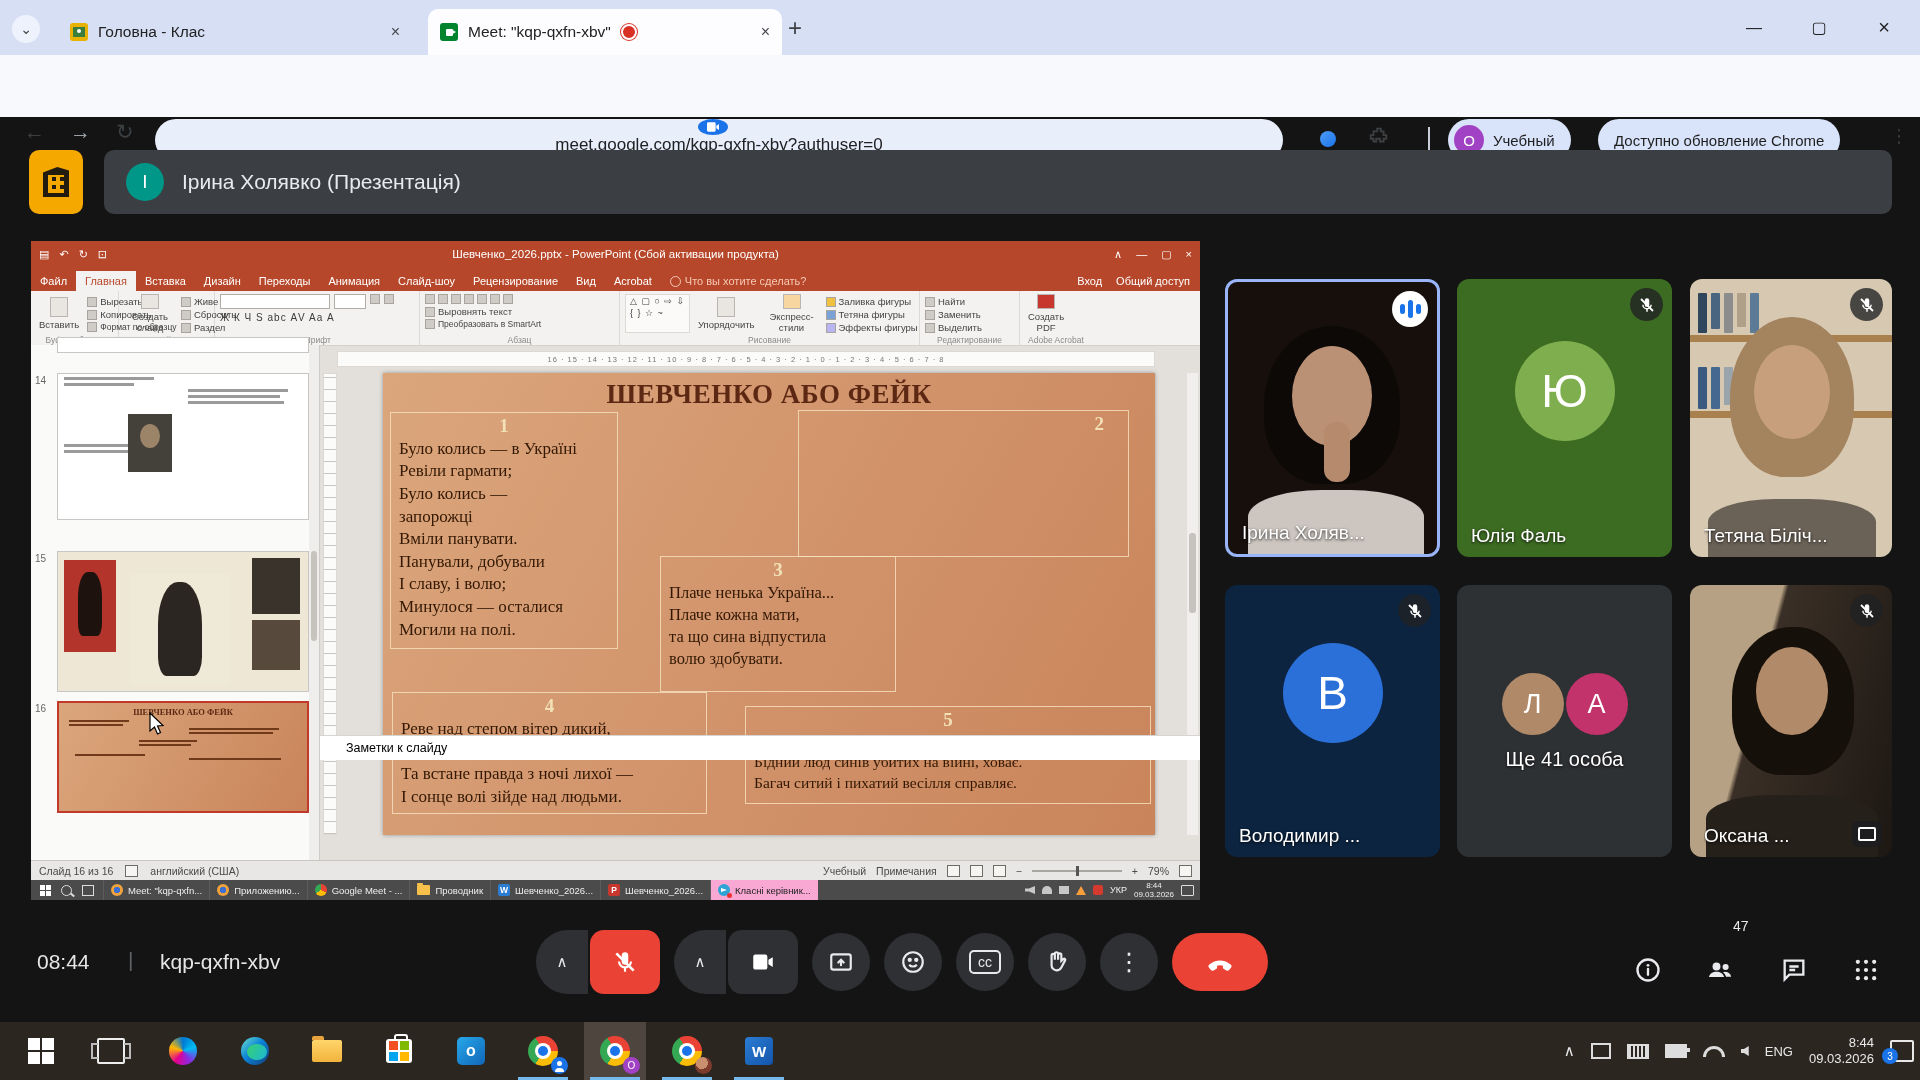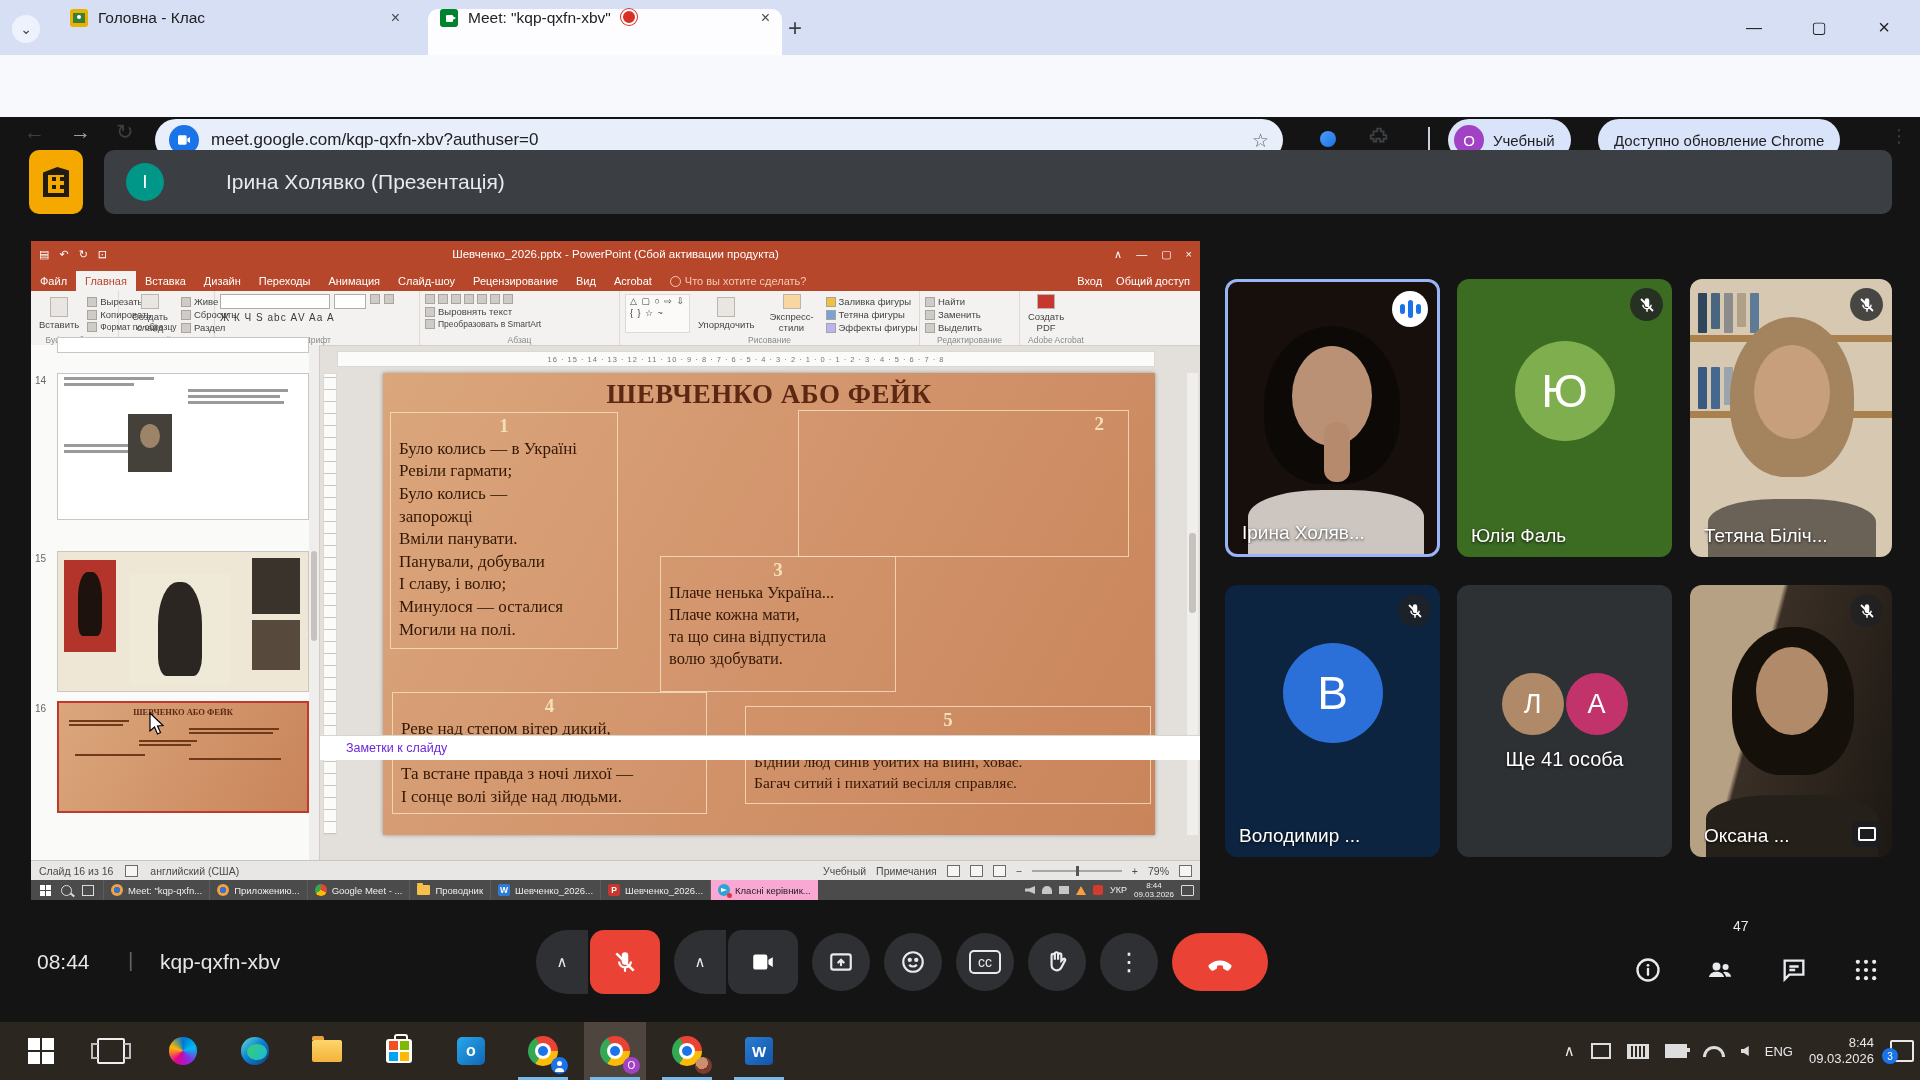--- a/index.html
+++ b/index.html
@@ -2,39 +2,39 @@
 <html><head>
 <meta charset="utf-8">
 <style>
   html,body{margin:0;padding:0;background:#000;}
   #app{position:relative;width:1920px;height:1080px;overflow:hidden;background:#141414;font-family:"Liberation Sans",sans-serif;}
   .pre{white-space:pre-line;}
 
   
   #tabstrip{position:absolute;left:0;top:0;width:1920px;height:55px;background:#d7dff5;}
   .tab-search{position:absolute;left:12px;top:15px;width:28px;height:28px;border-radius:50%;background:#eef2fc;color:#444;font-size:14px;display:flex;align-items:center;justify-content:center;}
-  .tab{position:absolute;top:9px;height:46px;display:flex;align-items:flex-start;padding:0 12px;font-size:15.5px;color:#222;border-radius:10px 10px 0 0;}
+  .tab{position:absolute;top:9px;height:46px;display:flex;align-items:center;padding:0 12px;font-size:15.5px;color:#222;border-radius:10px 10px 0 0;}
   .tab .title{margin:0 10px;white-space:nowrap;overflow:hidden;max-width:230px;}
   .tab.inactive{left:58px;width:330px;}
   .tab.active{left:428px;width:330px;background:#fdfdff;}
   .fav{width:18px;height:18px;border-radius:3px;position:relative;flex:0 0 auto;}
   .fav-class{background:#e9b200;display:flex;align-items:center;justify-content:center;}
   .fav-class .inner{width:12px;height:10px;background:#3b7d3b;position:relative;}
   .fav-class .inner::after{content:"";position:absolute;left:4px;top:2px;width:4px;height:4px;border-radius:50%;background:#fff;}
   .fav-meet{background:#00832d;display:flex;align-items:center;justify-content:center;}
   .fav-meet::after{content:"";width:7px;height:7px;background:#fff;border-radius:1px;}
   .fav-meet::before{content:"";position:absolute;right:2px;top:6px;border-left:5px solid #fff;border-top:3px solid transparent;border-bottom:3px solid transparent;}
   .recdot{width:12px;height:12px;border-radius:50%;background:#d93025;border:2px solid #fff;box-shadow:0 0 0 1px #d93025;margin-right:8px;flex:0 0 auto;}
   .tabclose{margin-left:auto;color:#45494d;font-size:16px;}
   .newtab{position:absolute;left:788px;top:14px;font-size:24px;color:#3c4043;}
   .winctl{position:absolute;top:0;height:55px;width:58px;display:flex;align-items:center;justify-content:center;font-size:16px;color:#1f1f1f;}
 
   #toolbar{position:absolute;left:0;top:55px;width:1920px;height:62px;background:#f7f9fd;}
   .navbtn{position:absolute;top:65px;font-size:21px;color:#3c4043;}
-  .omnibox{position:absolute;left:155px;top:64px;width:1100px;height:42px;border-radius:21px;background:#e9eefb;display:flex;align-items:center;padding:0 14px;}
+  .omnibox{position:absolute;left:155px;top:64px;width:1100px;height:42px;border-radius:21px;background:#e9eefb;display:flex;align-items:center;padding:0 14px;flex-direction:column;}
   .omni-cam{width:30px;height:30px;border-radius:50%;background:#1a73e8;display:flex;align-items:center;justify-content:center;margin-right:12px;}
   .omni-cam svg{display:block;}
   .urltext{font-size:17px;color:#202124;}
   .omni-star{margin-left:auto;font-size:19px;color:#5f6368;}
   .bluedot{position:absolute;left:1320px;top:76px;width:16px;height:16px;border-radius:50%;background:linear-gradient(135deg,#4f9cf7,#1a73e8);}
   .ext-puzzle{position:absolute;left:1368px;top:70px;color:#3c4043;}
   .tb-divider{position:absolute;left:1428px;top:72px;width:2px;height:26px;background:#c9cedb;}
   .profile-chip{position:absolute;left:1448px;top:64px;height:42px;border-radius:21px;background:#d9e3fa;display:flex;align-items:center;padding:0 16px 0 6px;}
   .profile-chip .pav{width:30px;height:30px;border-radius:50%;background:#a142c4;color:#fff;display:flex;align-items:center;justify-content:center;font-size:15px;margin-right:9px;}
   .profile-chip .pname{font-size:15px;color:#1f1f1f;}
@@ -42,21 +42,21 @@
   .menu-dots{position:absolute;left:1890px;top:70px;color:#3c4043;font-size:18px;}
 
   
   .meet-appicon{position:absolute;left:29px;top:150px;width:54px;height:64px;border-radius:10px;background:#f5a800;display:flex;align-items:center;justify-content:center;}
   .bld{width:26px;height:30px;background:#221c10;clip-path:polygon(0 18%,55% 0,100% 12%,100% 100%,0 100%);position:relative;}
   .bld::after{content:"";position:absolute;left:5px;top:8px;width:16px;height:18px;background:
      repeating-linear-gradient(90deg,#f5a800 0 4px,transparent 4px 8px),
      repeating-linear-gradient(0deg,#f5a800 0 4px,transparent 4px 8px);}
   .banner{position:absolute;left:104px;top:150px;width:1788px;height:64px;background:#3b3e42;border-radius:10px;display:flex;align-items:center;padding:0 22px;box-sizing:border-box;}
   .banner .bav{width:38px;height:38px;border-radius:50%;background:#009688;color:#fff;display:flex;align-items:center;justify-content:center;font-size:19px;margin-right:18px;}
-  .banner .btitle{color:#e8eaed;font-size:21px;margin-left:44px;}
+  .banner .btitle{color:#e8eaed;font-size:21px;}
 
   
   #screen{position:absolute;left:31px;top:241px;width:1169px;height:659px;background:#e3e0dc;overflow:hidden;font-size:10px;color:#3b3b3b;}
   .ppt-titlebar{position:absolute;left:0;top:0;width:100%;height:26px;background:#b7472a;color:#fff;display:flex;align-items:center;}
   .qat{display:flex;gap:10px;padding-left:8px;font-size:11px;color:#fff;}
   .ppt-title{position:absolute;left:0;right:0;text-align:center;font-size:11.5px;color:#fff;}
   .ppt-winctl{margin-left:auto;display:flex;gap:14px;padding-right:8px;font-size:11px;z-index:2;}
   .ppt-tabs{position:absolute;left:0;top:26px;width:100%;height:24px;background:#b7472a;display:flex;align-items:flex-end;color:#fff;font-size:11px;}
   .ptab{padding:4px 9px;}
   .ptab.active{background:#f3f2f1;color:#b7472a;}
@@ -92,21 +92,21 @@
   .blknum{font-weight:bold;font-size:19px;color:#f2e0b6;text-align:center;line-height:1.2;}
   .blktext{line-height:1.33;}
   #b1{left:7px;top:39px;width:228px;height:237px;font-size:17px;}
   #b2{left:415px;top:37px;width:331px;height:147px;font-size:15.5px;}
   #b2 .blknum{text-align:right;padding-right:16px;}
   #b3{left:277px;top:183px;width:236px;height:136px;font-size:16.5px;}
   #b4{left:9px;top:319px;width:315px;height:122px;font-size:17px;overflow:visible;}
   #b4 .blktext{white-space:pre;width:360px;}
   #b5{left:362px;top:333px;width:406px;height:98px;font-size:15.5px;}
 
-  .notesbar{position:absolute;left:289px;top:494px;width:880px;height:25px;background:#fff;border-top:1px solid #d8d5d1;color:#6d28d9;font-size:12.5px;display:flex;align-items:center;padding-left:26px;box-sizing:border-box;}
+  .notesbar{position:absolute;left:289px;top:494px;width:880px;height:25px;background:#fff;border-top:1px solid #d8d5d1;color:#000000;font-size:12.5px;display:flex;align-items:center;padding-left:26px;box-sizing:border-box;}
   .statusbar{position:absolute;left:0;top:619px;width:100%;height:20px;background:#e9e7e5;border-top:1px solid #c9c6c2;display:flex;align-items:center;font-size:10.5px;color:#4a4a4a;padding:0 8px;box-sizing:border-box;gap:12px;}
   .statusright{margin-left:auto;display:flex;align-items:center;gap:10px;}
   .vicon{width:11px;height:10px;border:1px solid #6f6c68;background:#f6f5f3;}
   .zoomtrack{width:90px;height:2px;background:#a9a5a0;position:relative;}
   .zoomtrack::after{content:"";position:absolute;left:44px;top:-4px;width:3px;height:10px;background:#555;}
 
   .innerbar{position:absolute;left:0;top:639px;width:100%;height:20px;background:#4b4b4b;display:flex;align-items:center;color:#eee;}
   .ib-sys{display:flex;align-items:center;gap:10px;padding:0 9px;}
   .ib-start{width:11px;height:11px;background:
      linear-gradient(#fff,#fff) 0 0/5px 5px no-repeat,

